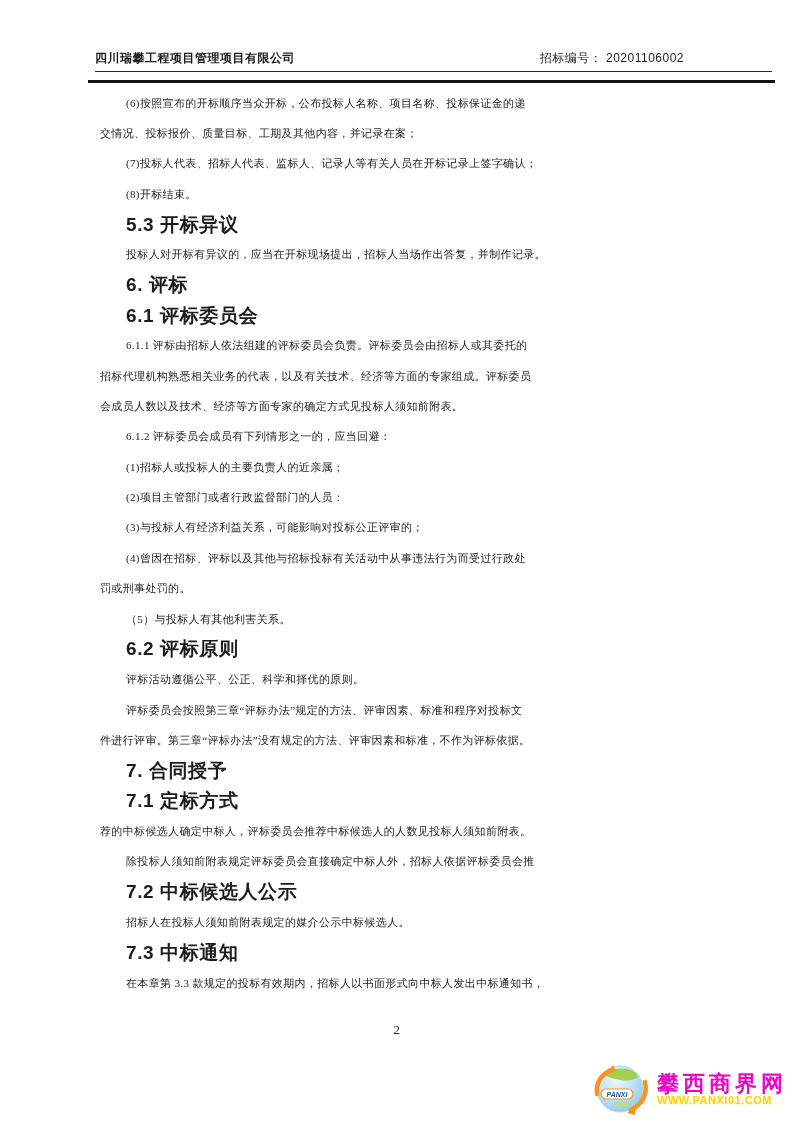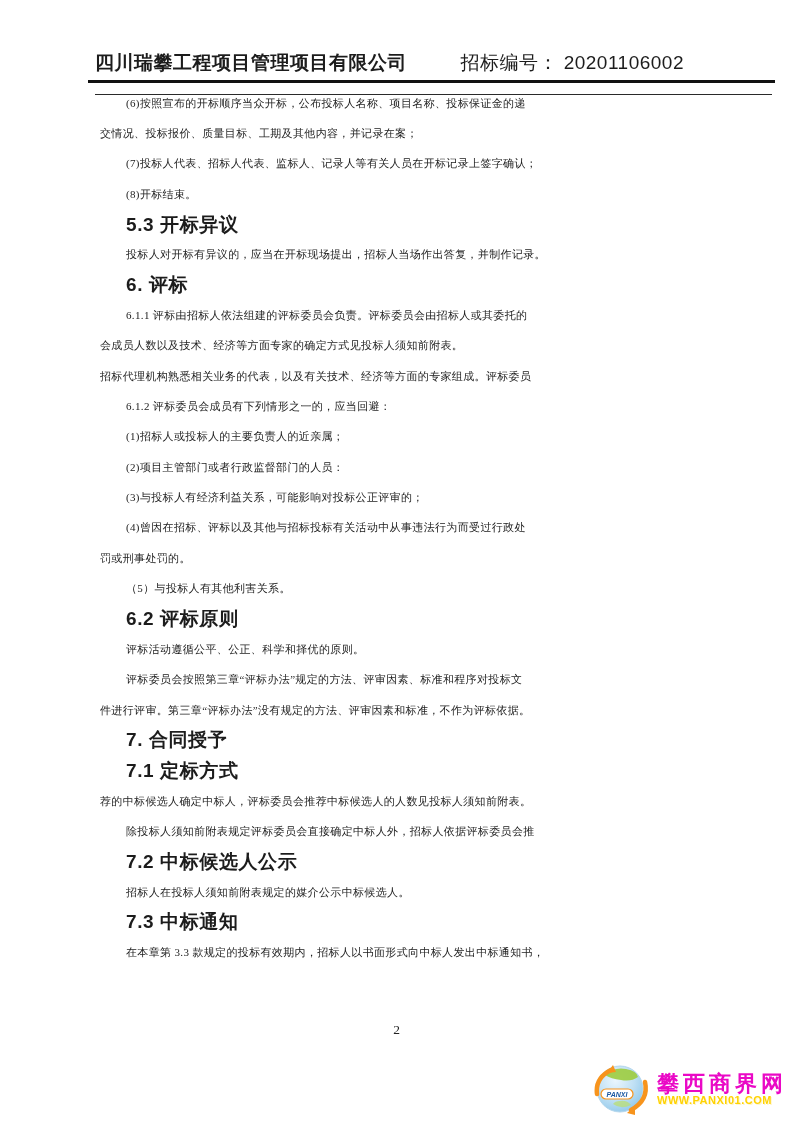--- a/index.html
+++ b/index.html
@@ -8,23 +8,23 @@
     width:793px;height:1122px;
     background:#ffffff;
     overflow:hidden;
     font-family:"Liberation Serif","DejaVu Serif",serif;
     color:#1c1c1c;
   }
   
   .header-row{
     position:absolute;left:95px;right:21px;top:50px;
     display:flex;justify-content:space-between;align-items:flex-end;
-    padding-bottom:18px;border-bottom:1px solid #2a2a2a;
+    padding-bottom:4px;border-bottom:1px solid #2a2a2a;
     font-family:"Liberation Sans","DejaVu Sans",sans-serif;
-    font-size:19px;
+    font-size:12px;
   }
   .company{font-weight:bold;letter-spacing:0.5px;}
   .bidno{letter-spacing:0.5px;padding-right:88px;}
   .thick-rule{
     position:absolute;left:88px;right:18px;top:80px;height:3px;background:#121212;
   }
   
   .doc-body{
     position:absolute;left:100px;top:88px;width:610px;
   }
@@ -71,23 +71,24 @@
   <div class="thick-rule"></div>
 
   <main class="doc-body" id="doc-body">
       <div class="line p">(6)按照宣布的开标顺序当众开标，公布投标人名称、项目名称、投标保证金的递</div>
       <div class="line c">交情况、投标报价、质量目标、工期及其他内容，并记录在案；</div>
       <div class="line p">(7)投标人代表、招标人代表、监标人、记录人等有关人员在开标记录上签字确认；</div>
       <div class="line p">(8)开标结束。</div>
       <div class="line h">5.3 开标异议</div>
       <div class="line p">投标人对开标有异议的，应当在开标现场提出，招标人当场作出答复，并制作记录。</div>
       <div class="line h">6. 评标</div>
+      <div class="line h">6.1 评标委员会</div>
       <div class="line p">6.1.1 评标由招标人依法组建的评标委员会负责。评标委员会由招标人或其委托的</div>
+      <div class="line c">招标代理机构熟悉相关业务的代表，以及有关技术、经济等方面的专家组成。评标委员</div>
       <div class="line c">会成员人数以及技术、经济等方面专家的确定方式见投标人须知前附表。</div>
-      <div class="line c">招标代理机构熟悉相关业务的代表，以及有关技术、经济等方面的专家组成。评标委员</div>
       <div class="line p">6.1.2 评标委员会成员有下列情形之一的，应当回避：</div>
       <div class="line p">(1)招标人或投标人的主要负责人的近亲属；</div>
       <div class="line p">(2)项目主管部门或者行政监督部门的人员：</div>
       <div class="line p">(3)与投标人有经济利益关系，可能影响对投标公正评审的；</div>
       <div class="line p">(4)曾因在招标、评标以及其他与招标投标有关活动中从事违法行为而受过行政处</div>
       <div class="line c">罚或刑事处罚的。</div>
       <div class="line p">（5）与投标人有其他利害关系。</div>
       <div class="line h">6.2 评标原则</div>
       <div class="line p">评标活动遵循公平、公正、科学和择优的原则。</div>
       <div class="line p">评标委员会按照第三章“评标办法”规定的方法、评审因素、标准和程序对投标文</div>

